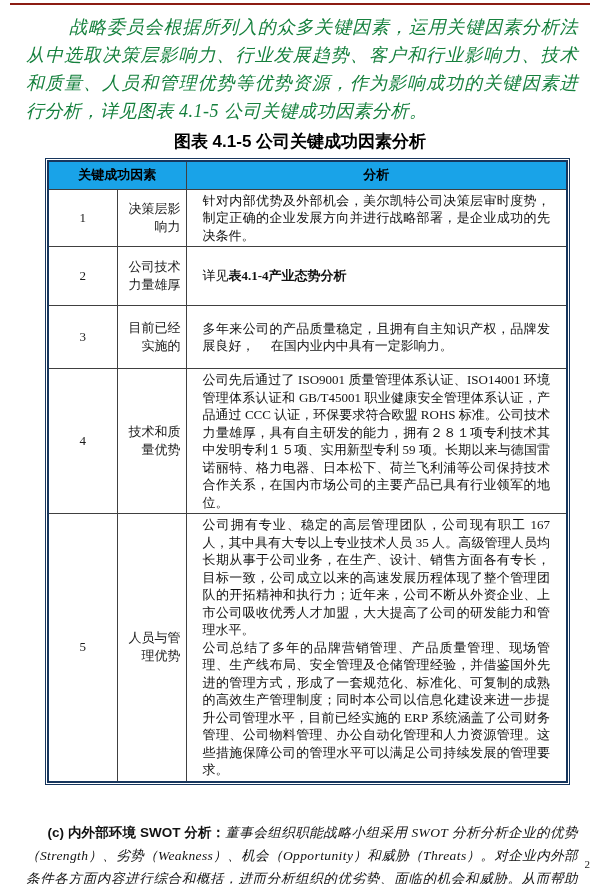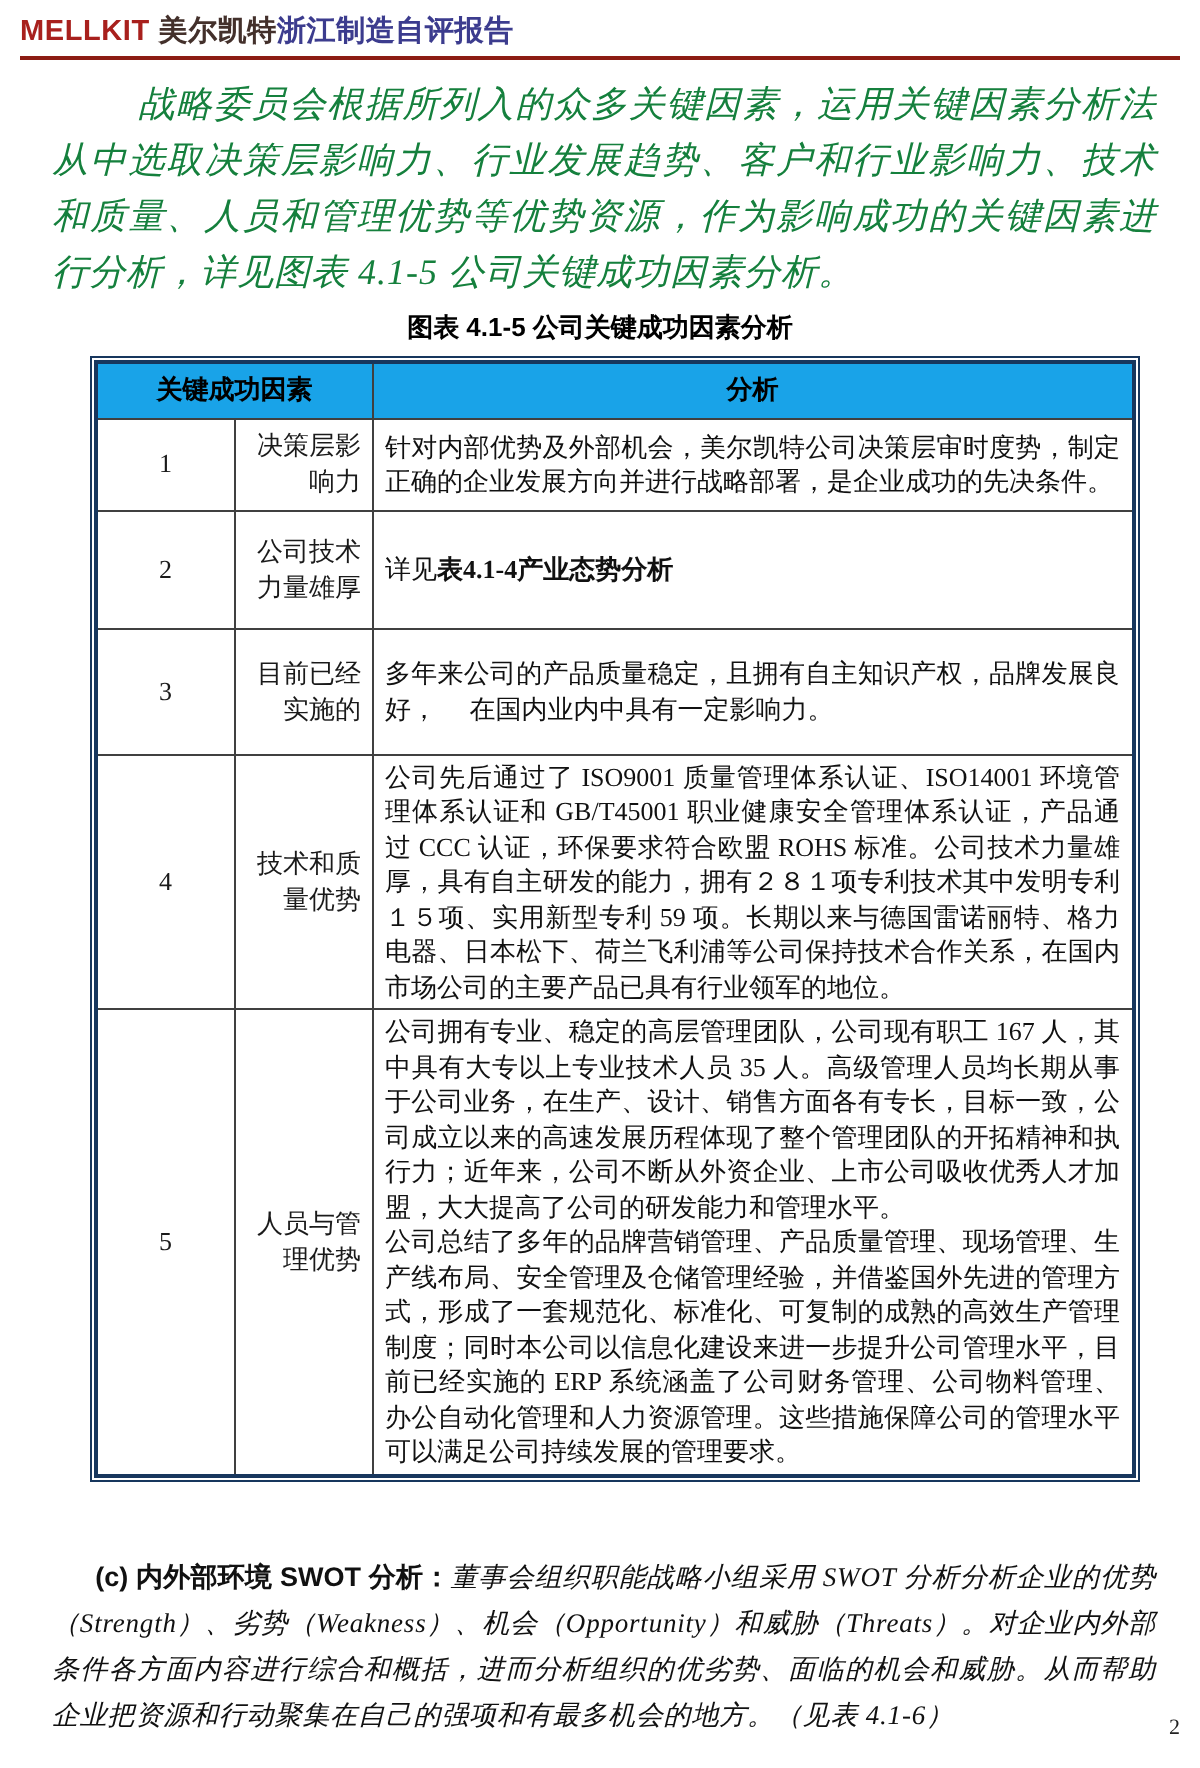--- a/index.html
+++ b/index.html
@@ -24,41 +24,41 @@
     margin:8px 22px 0 26px;
     font-size:18px;line-height:28px;
     text-align:justify;text-indent:2.4em;
     font-style:italic;letter-spacing:.5px;
     color:#15803d;
   }
   
   .tbl-title{
     margin-top:5px;text-align:center;
     font-family:"Liberation Sans","DejaVu Sans",sans-serif;
-    font-weight:bold;font-size:13px;color:#000;
+    font-weight:bold;font-size:17px;color:#000;
   }
   
   .tbl-frame{
     margin:5px 0 0 45px;width:525px;
     border:1px solid #17365d;padding:1px;box-sizing:border-box;
     background:#fff;
   }
   table.ksf{border-collapse:collapse;width:100%;border:2px solid #17365d;table-layout:fixed;}
   table.ksf td,table.ksf th{border:1px solid #404040;box-sizing:border-box;margin-left:28px;}
   th.h-factor{width:138px;}
   th.h-factor,th.h-analysis{
     background:#19a3e8;color:#000;
     font-family:"Liberation Sans","DejaVu Sans",sans-serif;
     font-weight:bold;font-size:13px;height:28px;text-align:center;
   }
   td.num{width:28px;text-align:center;font-size:13px;vertical-align:middle;}
   td.factor{width:110px;text-align:right;font-size:13px;vertical-align:middle;padding:2px 5px;line-height:18px;}
   td.analysis{
     font-size:13px;line-height:17.5px;
-    padding:2px 6px;text-align:justify;vertical-align:middle;color:#111;
+    padding:2px 16px;text-align:justify;vertical-align:middle;color:#111;
   }
   tr.r1{height:46px;} tr.r2{height:59px;} tr.r3{height:63px;}
   tr.r4{height:122px;} tr.r5{height:228px;}
   td.analysis .p2{margin-top:0;}
   .seg-bold{font-weight:bold;}
   
   .swot{
     margin:36px 22px 0 26px;
     font-size:13.5px;line-height:23px;
     text-align:justify;text-indent:1.6em;color:#111;
@@ -72,26 +72,20 @@
   .pageno{
     position:absolute;right:10px;bottom:14px;
     font-size:11px;color:#222;
   }
 </style>
 </head>
 <body>
 
 <div class="page">
 
-  <div class="hdr">
-    <div class="hdr-line">
-      <span class="brand-en">MELLKIT</span>
-      <span class="brand-cn">美尔凯特</span><span class="doc-title">浙江制造自评报告</span>
-    </div>
-  </div>
   <div class="hdr-rule"></div>
 
   <p class="intro">战略委员会根据所列入的众多关键因素，运用关键因素分析法从中选取决策层影响力、行业发展趋势、客户和行业影响力、技术和质量、人员和管理优势等优势资源，作为影响成功的关键因素进行分析，详见图表 4.1-5 公司关键成功因素分析。</p>
 
   <div class="tbl-title">图表 4.1-5 公司关键成功因素分析</div>
 
   <div class="tbl-frame">
     <table class="ksf">
       <tbody>
           <tr>

